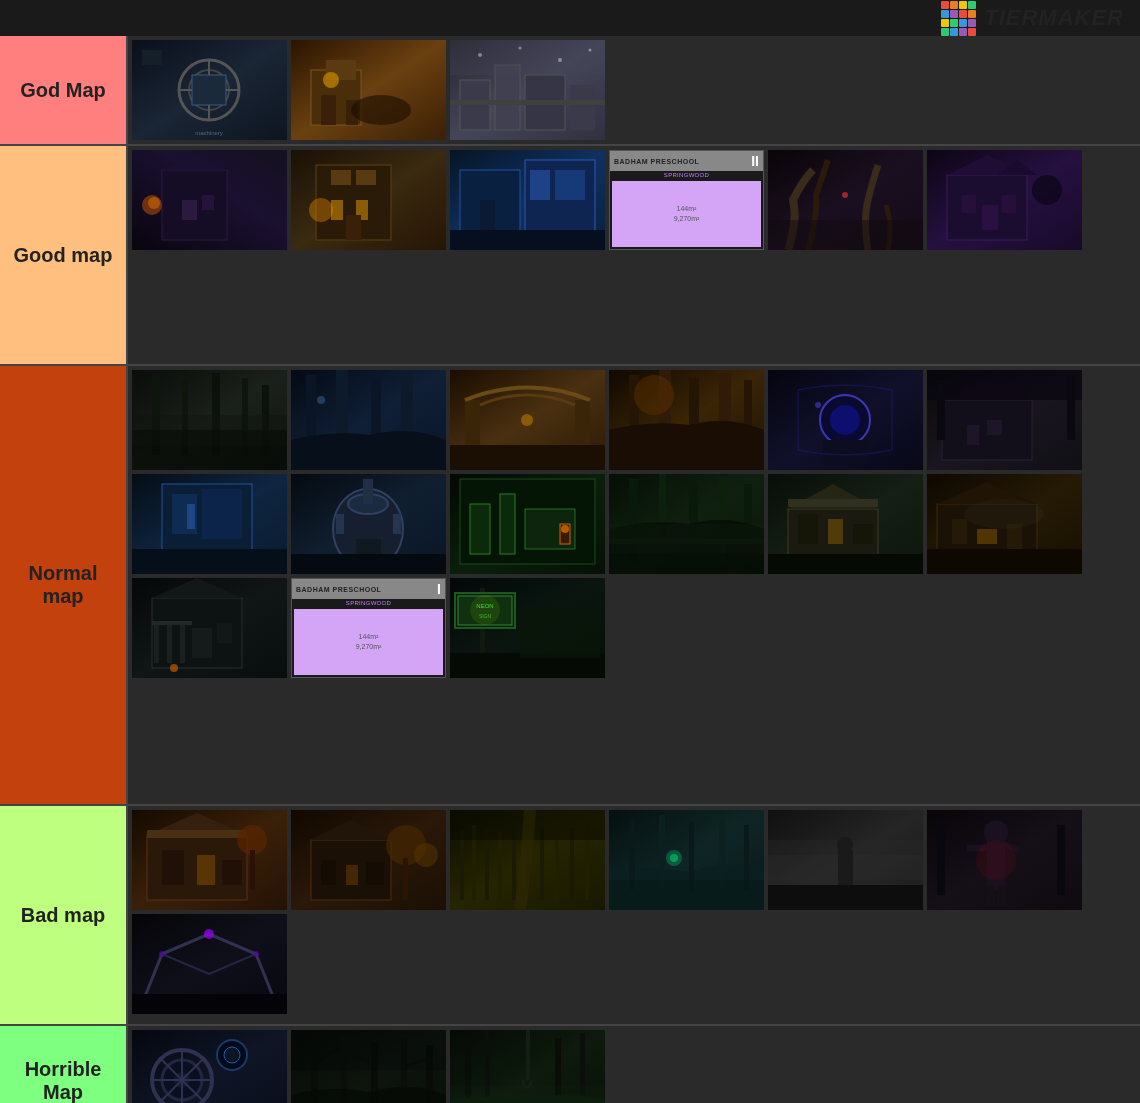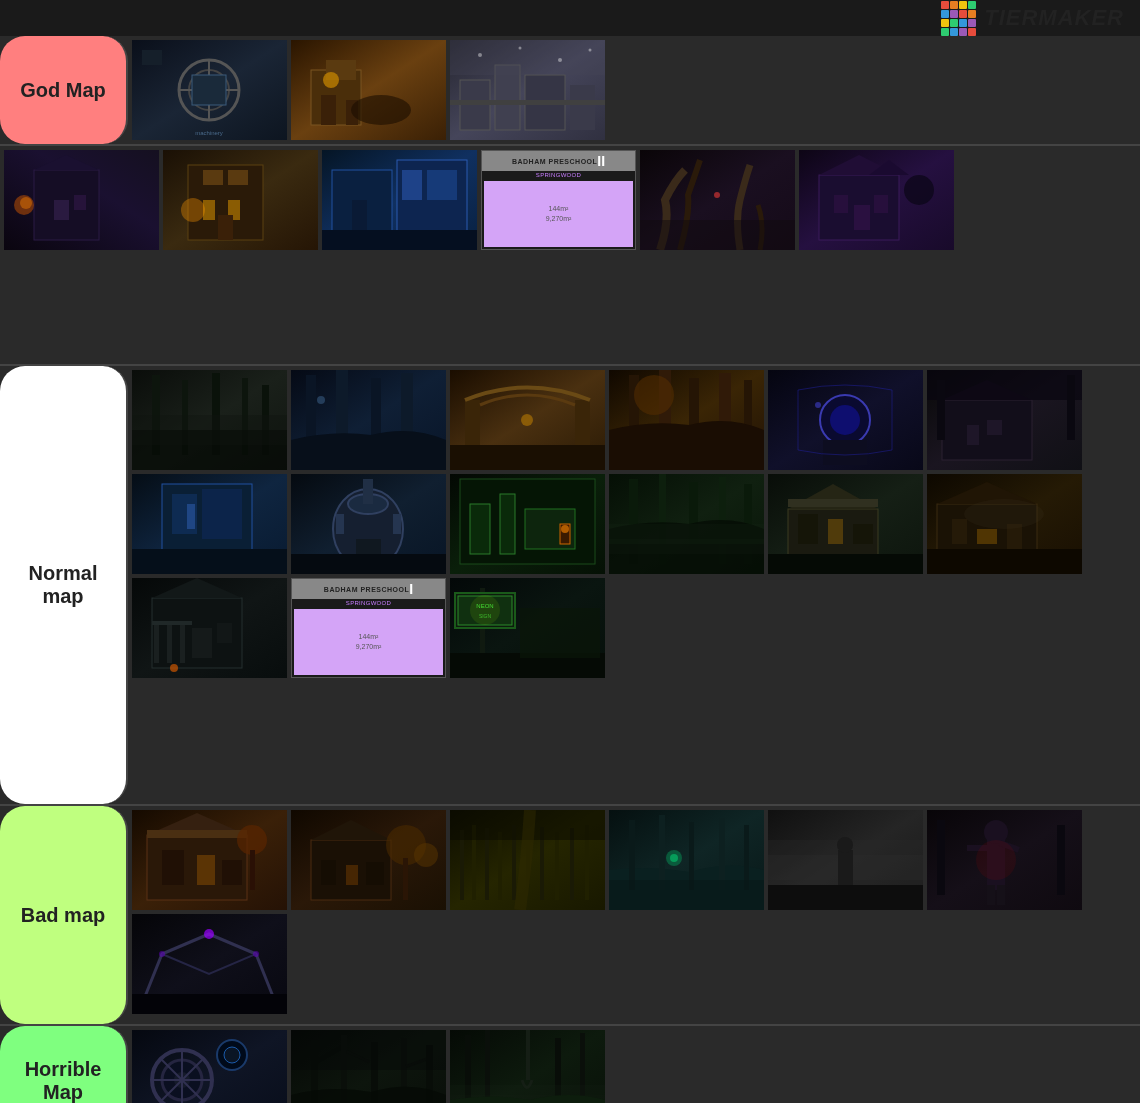--- a/index.html
+++ b/index.html
@@ -52,21 +52,20 @@
       display: flex;
       align-items: center;
       justify-content: center;
       font-size: 20px;
       font-weight: bold;
       color: #222;
       border-right: 2px solid #444;
       padding: 8px;
       text-align: center;
       word-break: break-word;
-      border-radius: 25px;
     }
     .tier-items {
       display: flex;
       flex-wrap: wrap;
       flex: 1;
       padding: 4px;
       gap: 4px;
       align-content: flex-start;
     }
 
@@ -88,21 +87,21 @@
       flex-direction: column;
       overflow: hidden;
       flex-shrink: 0;
       position: relative;
     }
     .badham-header {
       background: #888;
       padding: 2px 4px;
       display: flex;
       align-items: center;
-      justify-content: center;
+      justify-content: space-between;
     }
     .badham-title-text {
       font-size: 7px;
       font-weight: bold;
       color: #222;
       text-transform: uppercase;
       letter-spacing: 0.5px;
     }
     .badham-roman {
       font-size: 14px;
@@ -231,20 +230,21 @@
         <rect x="0" y="0" width="155" height="35" fill="#454555" opacity="0.3"></rect>
         <circle cx="30" cy="15" r="2" fill="white" opacity="0.4"></circle>
         <circle cx="70" cy="8" r="1.5" fill="white" opacity="0.4"></circle>
         <circle cx="110" cy="20" r="2" fill="white" opacity="0.4"></circle>
         <circle cx="140" cy="10" r="1.5" fill="white" opacity="0.4"></circle>
       </svg>
     </div>
   </div>
 
   <div class="tier-row" style="min-height:220px;">
+    <div class="tier-label good-tier" style="background:#ffbf7f;">Good map</div>
     <div class="tier-items">
 
       <svg class="map-thumb" viewBox="0 0 155 100">
         <defs>
             <linearGradient id="go1bg" x1="0%" y1="100%" x2="100%" y2="0%">
               <stop offset="0%" style="stop-color:#0a050f"></stop>
               <stop offset="60%" style="stop-color:#1a1030"></stop>
               <stop offset="100%" style="stop-color:#151020"></stop>
             </linearGradient>
           </defs>
@@ -335,21 +335,21 @@
         <polygon points="70,25 90,10 110,25" fill="#1a0a30"></polygon>
         <rect x="55" y="55" width="16" height="25" fill="#2a1040"></rect>
         <rect x="35" y="45" width="14" height="18" fill="#2a1040" opacity="0.8"></rect>
         <rect x="75" y="45" width="14" height="18" fill="#2a1040" opacity="0.8"></rect>
         <circle cx="120" cy="40" r="15" fill="#0a0515" opacity="0.7"></circle>
       </svg>
     </div>
   </div>
 
   <div class="tier-row" style="min-height:440px;">
-    <div class="tier-label normal-tier" style="background:#ffffff;">Normal map</div>
+    <div class="tier-label normal-tier" style="background:#c2410c;">Normal map</div>
     <div class="tier-items">
 
       <svg class="map-thumb" viewBox="0 0 155 100">
         <defs>
             <linearGradient id="n1bg" x1="0%" y1="0%" x2="100%" y2="100%">
               <stop offset="0%" style="stop-color:#0a0d0a"></stop>
               <stop offset="50%" style="stop-color:#1a201a"></stop>
               <stop offset="100%" style="stop-color:#101510"></stop>
             </linearGradient>
           </defs>

